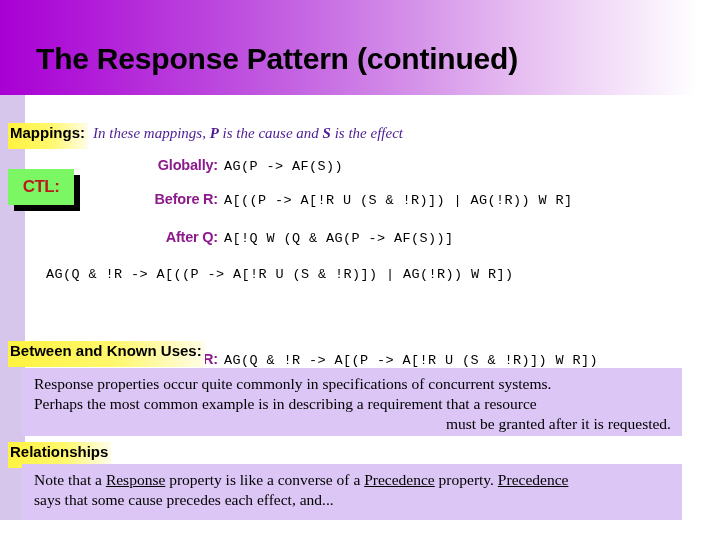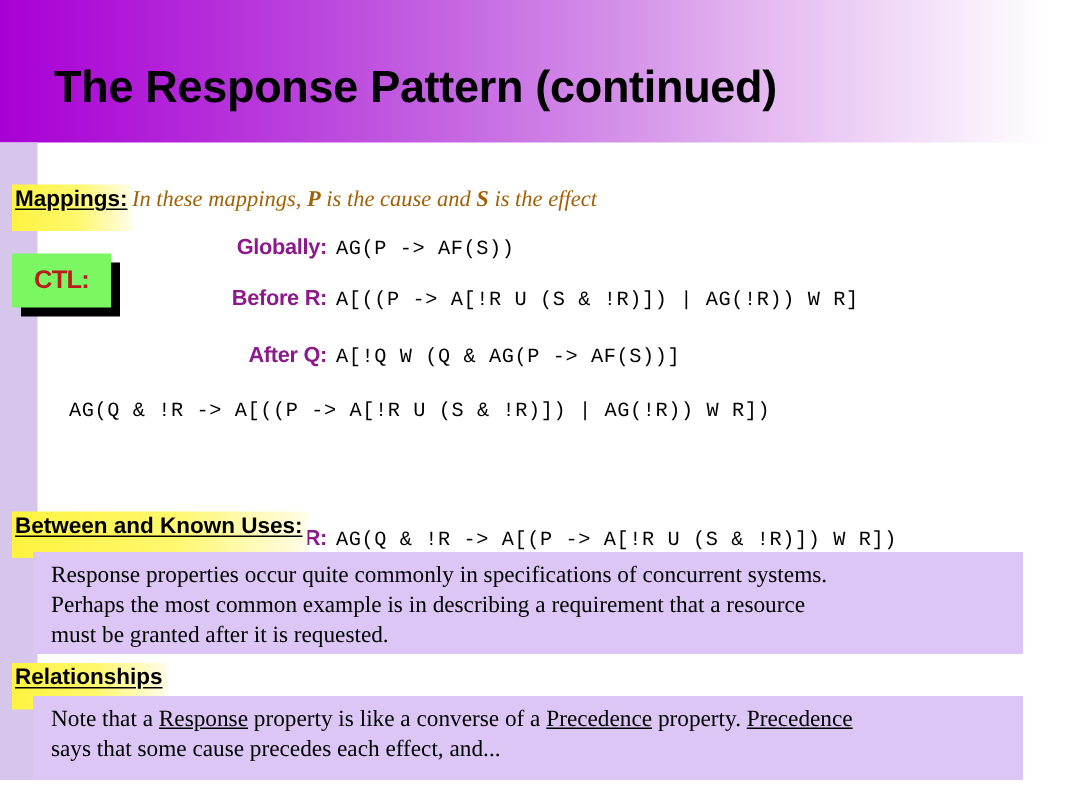--- a/index.html
+++ b/index.html
@@ -68,34 +68,34 @@
   
   #mappings-line {
     position: absolute;
     left: 8px;
     top: 123px;
     height: 22px;
     white-space: nowrap;
   }
   .hl-label {
     display: inline-block;
-    padding: 1px 3px 13px 2px;
+    padding: 1px 3px 8px 2px;
     background: linear-gradient(to right, #fff33f 0%, #fff86e 55%, #fffbc0 85%, #fffde8 100%);
     font-family: "Liberation Sans", sans-serif;
     font-weight: bold;
     font-size: 15px;
     color: #000000;
-    text-decoration: underline;
     text-underline-offset: 2px;
   }
   #mappings-note {
     font-family: "Liberation Serif", serif;
     font-style: italic;
     font-size: 15px;
-    color: #a16207;
+    color: #4c1d95;
+    margin-left: 5px;
   }
   #mappings-note b { font-weight: bold; }
 
   
   #ctl-box-wrap {
     position: absolute;
     left: 8px;
     top: 169px;
     width: 72px;
     height: 42px;
@@ -191,21 +191,21 @@
     left: 22px;
     top: 464px;
     width: 660px;
     height: 56px;
     padding: 6px 5px 4px 12px;
   }
   .lav-line {
     line-height: 20px;
     white-space: nowrap;
   }
-  .lav-line.center { text-align: left; }
+  .lav-line.center { text-align: right; }
   .lav-line u { text-decoration: underline; }
 </style>
 </head>
 <body>
 
 <div id="slide">
 
   <div id="header-band"></div>
   <div id="slide-title">The Response Pattern (continued)</div>
 

